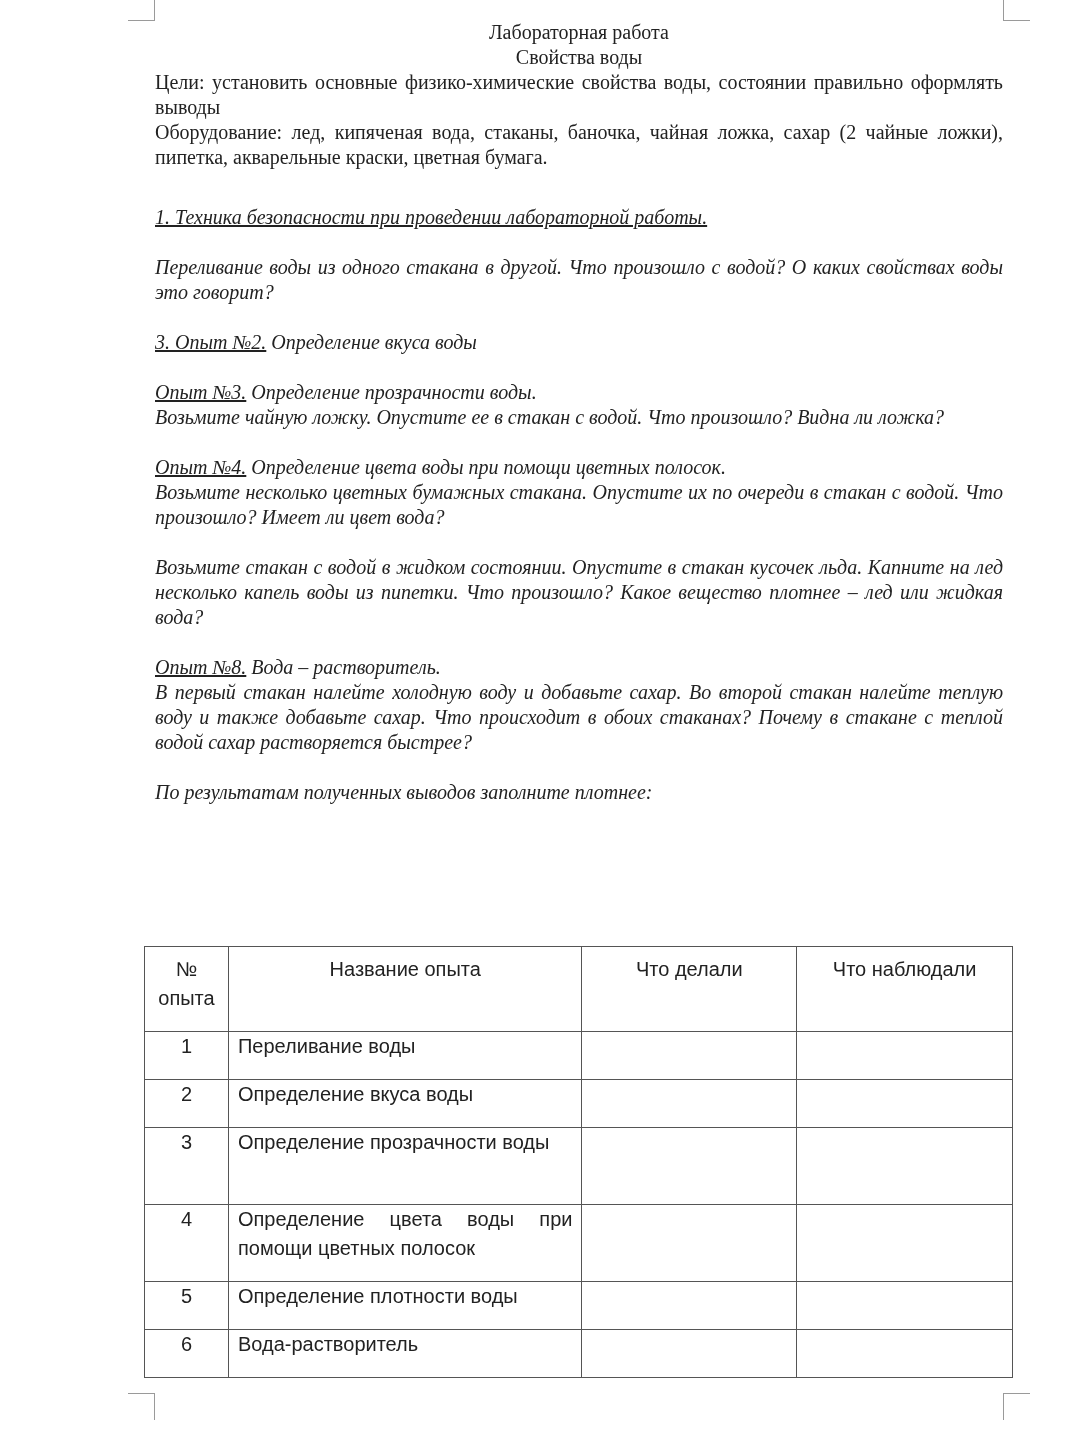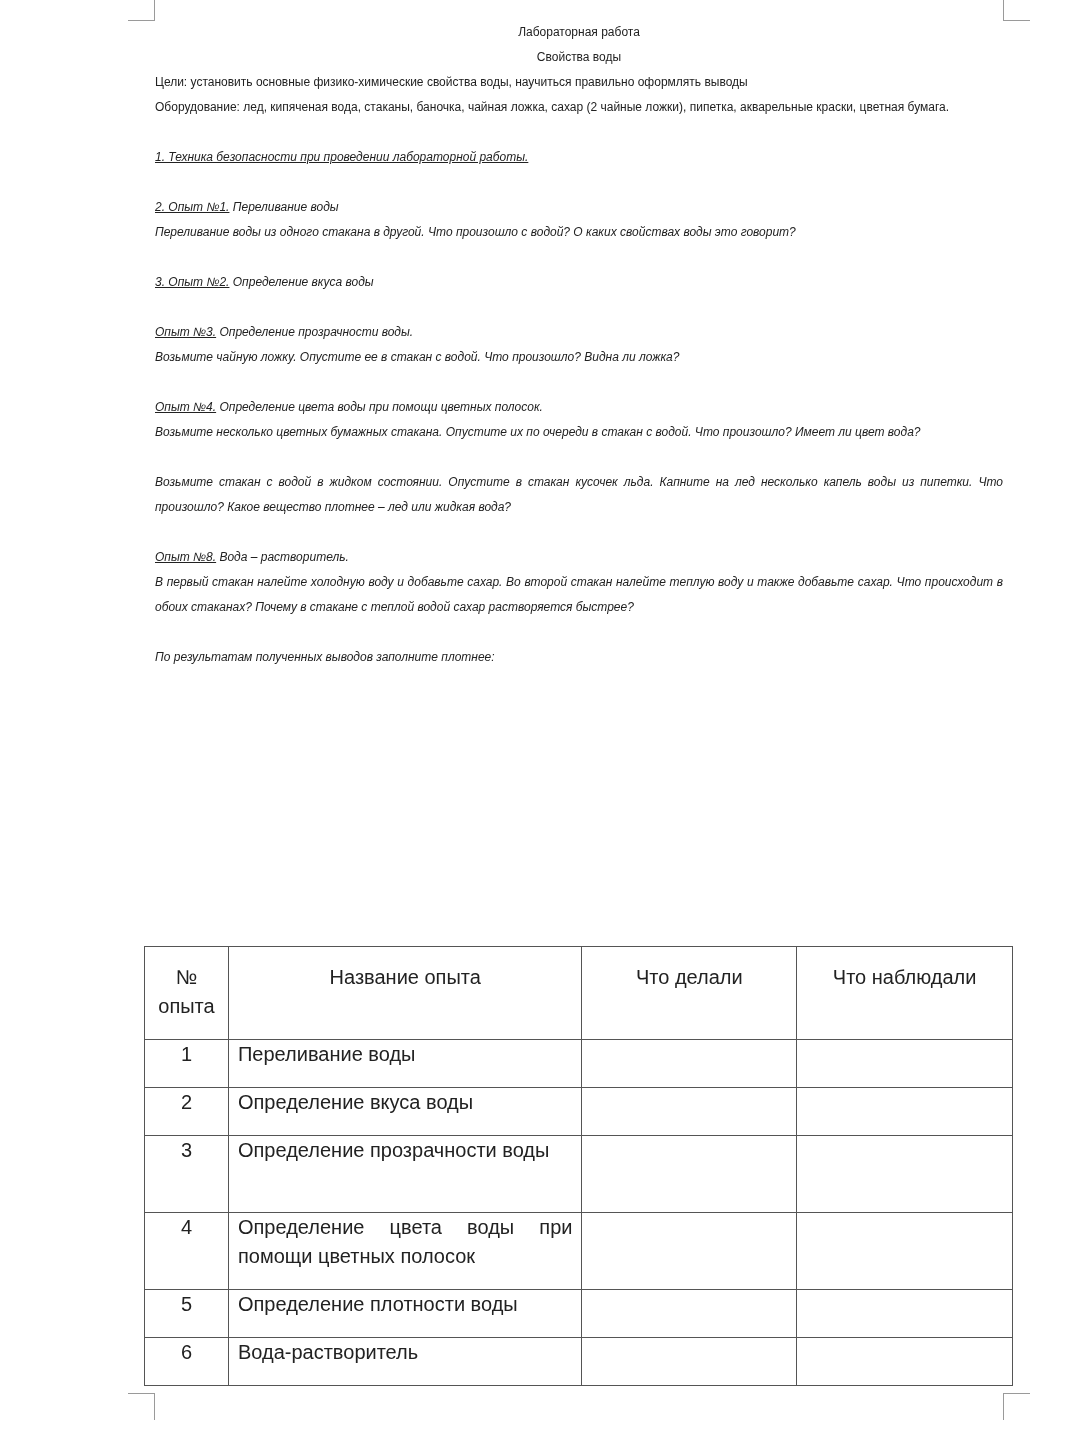--- a/index.html
+++ b/index.html
@@ -4,54 +4,53 @@
 <style>
   html, body { margin: 0; padding: 0; background: #ffffff; }
   body { width: 1080px; height: 1456px; position: relative; overflow: hidden;
          font-family: "Liberation Sans", sans-serif; color: #222; }
   .corner { position: absolute; border-color: #9a9a9a; border-style: solid; border-width: 0; width: 26px; height: 26px; }
   .c-tl { left: 128px; top: -6px; border-right-width: 1px; border-bottom-width: 1px; }
   .c-tr { left: 1003px; top: -6px; border-left-width: 1px; border-bottom-width: 1px; }
   .c-bl { left: 128px; top: 1393px; border-right-width: 1px; border-top-width: 1px; }
   .c-br { left: 1003px; top: 1393px; border-left-width: 1px; border-top-width: 1px; }
 
-  .page { position: absolute; left: 155px; top: 20px; width: 848px; font-size: 12px; line-height: 25px; }
+  .page { position: absolute; left: 155px; top: 20px; width: 848px; font-size: 20px; line-height: 25px; font-family: Liberation Serif, serif; }
   .center { text-align: center; }
   .justify { text-align: justify; }
   .it { font-style: italic; }
-  .u { text-decoration: underline; }
+  .u { text-decoration: underline; margin-top: 10px; }
   .gap { height: 25px; }
   p { margin: 0; }
 
   table { position: absolute; left: 144px; top: 946px; width: 869px; border-collapse: collapse; font-size: 20px; }
   td, th { border: 1px solid #555; vertical-align: top; padding: 0 9px; line-height: 29px; font-weight: normal; }
-  th { text-align: center; height: 76px; padding-top: 16px; }
+  th { text-align: center; height: 76px; padding-top: 8px; }
   td { height: 47px; }
   td.num { text-align: center; }
   td.name { text-align: justify; text-align-last: left; }
   tr.tall td { height: 76px; }
 </style>
 </head>
 <body>
 
 <div class="corner c-tl"></div>
 <div class="corner c-tr"></div>
 <div class="corner c-bl"></div>
 <div class="corner c-br"></div>
 
 <div class="page">
   <p class="center">Лабораторная работа</p>
   <p class="center">Свойства воды</p>
-  <p class="justify">Цели: установить основные физико-химические свойства воды, научиться правильно оформлять выводы</p>
+  <p class="justify">Цели: установить основные физико-химические свойства воды, состоянии правильно оформлять выводы</p>
   <p class="justify">Оборудование: лед, кипяченая вода, стаканы, баночка, чайная ложка, сахар (2 чайные ложки), пипетка, акварельные краски, цветная бумага.</p>
   <div class="gap"></div>
   <p class="it u">1. Техника безопасности при проведении лабораторной работы.</p>
   <div class="gap"></div>
 
-  <p class="it"><span class="u">2. Опыт №1.</span><span> Переливание воды</span></p>
   <p class="it justify">Переливание воды из одного стакана в другой. Что произошло с водой? О каких свойствах воды это говорит?</p>
   <div class="gap"></div>
 
   <p class="it"><span class="u">3. Опыт №2.</span><span> Определение вкуса воды</span></p>
   <div class="gap"></div>
 
   <p class="it"><span class="u">Опыт №3.</span><span> Определение прозрачности воды.</span></p>
   <p class="it justify">Возьмите чайную ложку. Опустите ее в стакан с водой. Что произошло? Видна ли ложка?</p>
   <div class="gap"></div>
 

